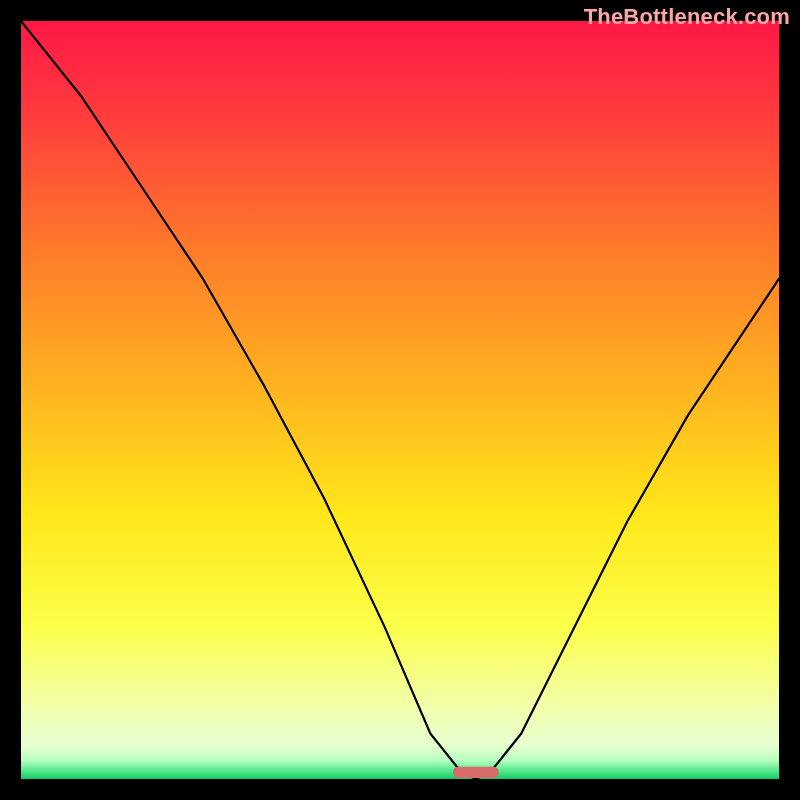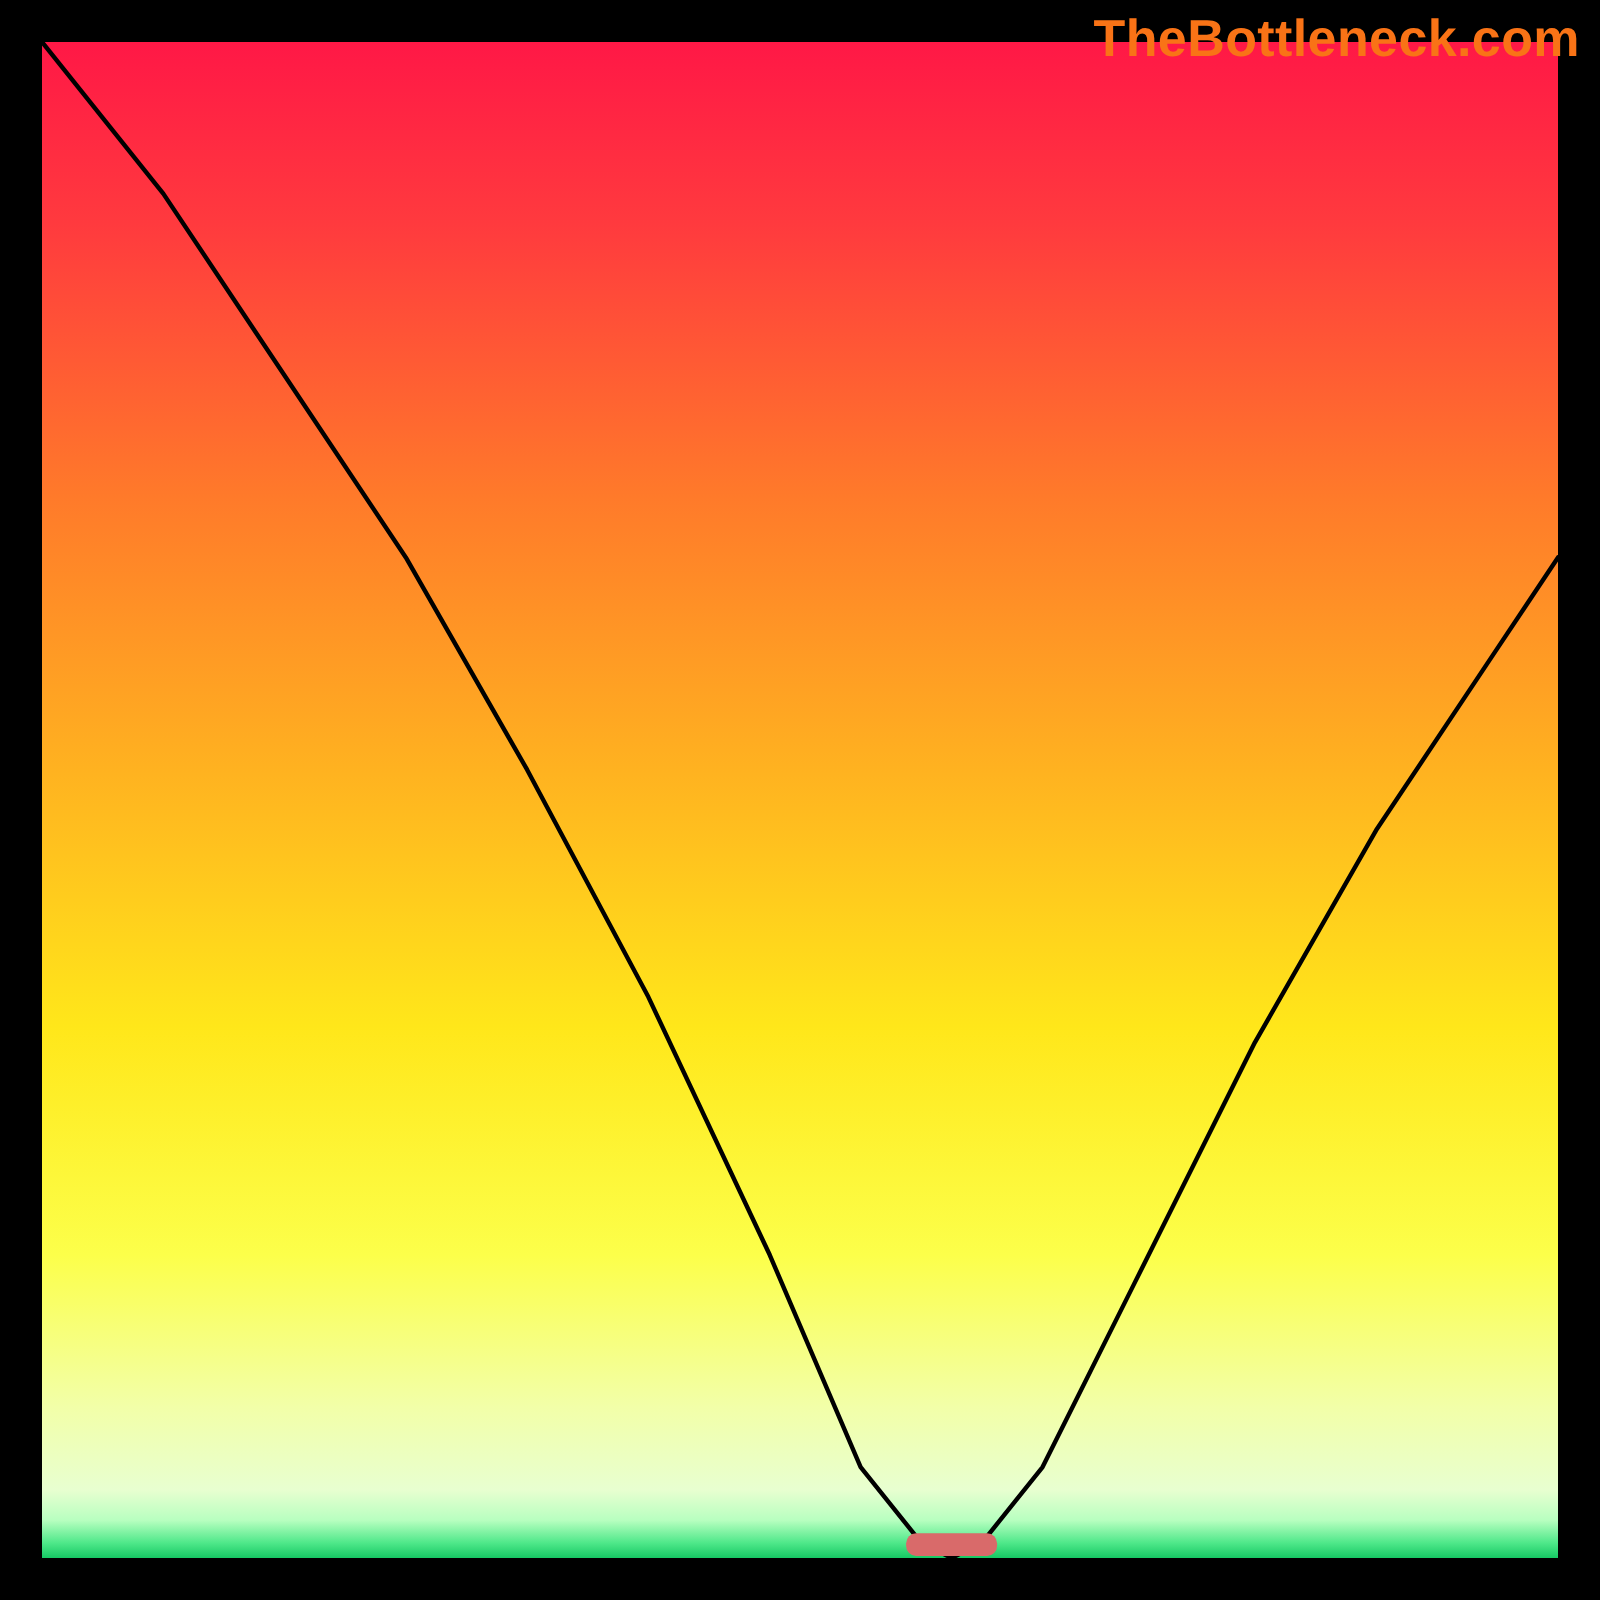--- a/index.html
+++ b/index.html
@@ -13,22 +13,22 @@
   .frame {
     position: relative;
     width: 800px;
     height: 800px;
     background: #000;
   }
   .watermark {
     position: absolute;
     top: 4px;
     right: 10px;
-    color: #f97316;
-    font-size: 26px;
+    color: #fca5a5;
+    font-size: 22px;
     font-weight: 600;
     letter-spacing: 0.2px;
     z-index: 5;
   }
   .plot-area {
     position: absolute;
     left: 21px;
     top: 21px;
     width: 758px;
     height: 758px;

